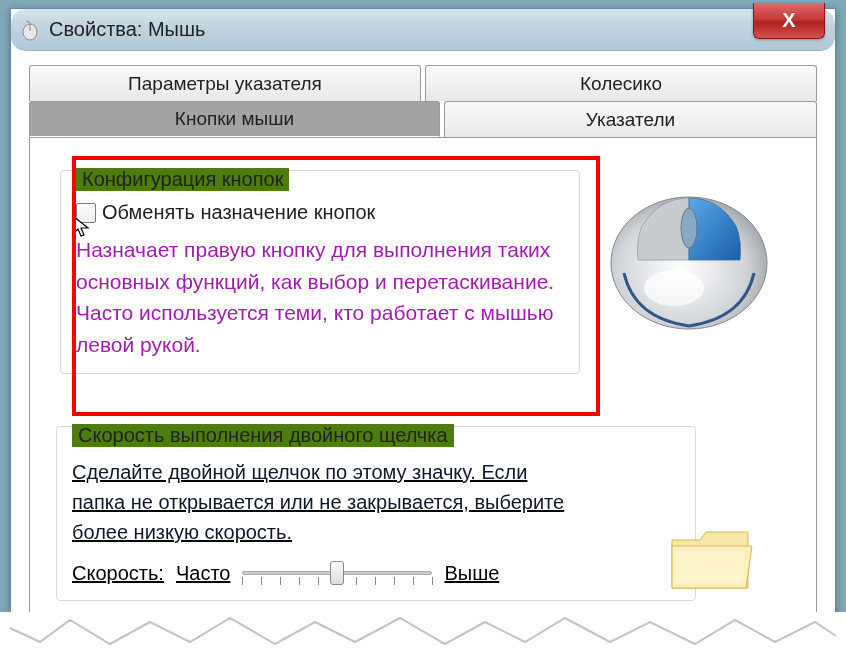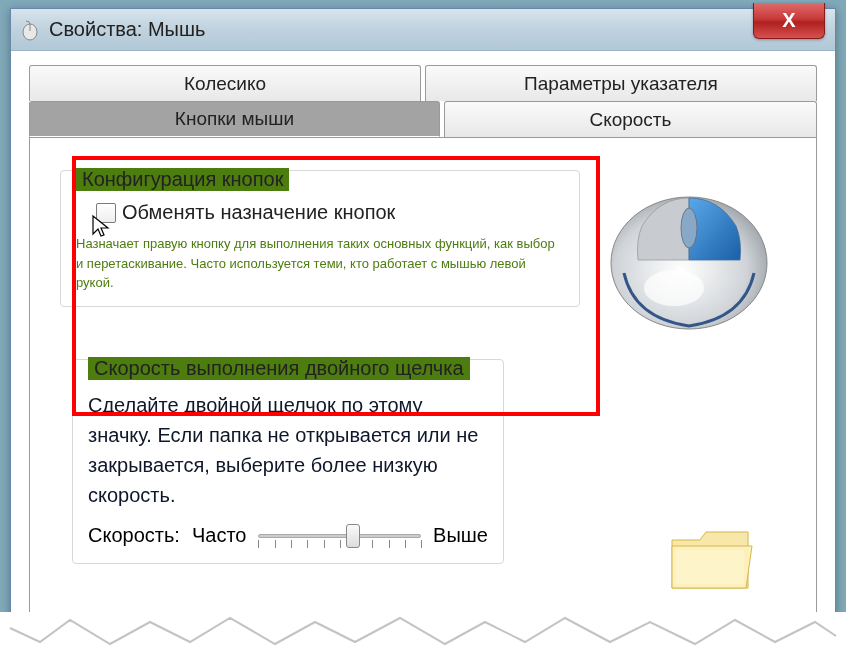--- a/index.html
+++ b/index.html
@@ -23,20 +23,21 @@
     box-shadow: 0 2px 8px rgba(0,0,0,0.3);
   }
   .titlebar {
     height: 42px;
     background: linear-gradient(to bottom, #d7e4ec 0%, #bfd2de 50%, #b2c8d6 100%);
     display: flex;
     align-items: center;
     padding: 8px 8px;
     position: relative;
     border-bottom: 1px solid #9db4c6;
+    border-radius: 15px;
   }
   .titlebar .mouse-ico {
     width: 22px; height: 22px;
     margin-right: 8px;
   }
   .titlebar .title {
     font-size: 20px;
     color: #222;
   }
   .close-btn {
@@ -138,21 +139,20 @@
     z-index: 2;
   }
 
   .cfg-group { width: 520px; margin-left: 8px; margin-top: -4px;}
   .cfg-row {
     display: flex;
     align-items: flex-start;
     gap: 6px;
     margin-bottom: 10px;
     position: relative;
-    padding-left: 20px;
   }
   .checkbox {
     width: 20px; height: 20px;
     border: 1px solid #7a7a7a;
     background: linear-gradient(to bottom, #fff, #eee);
     border-radius: 2px;
     margin-top: 2px;
     cursor: pointer;
     position: relative;
   }
@@ -160,38 +160,39 @@
     position: absolute;
     left: -6px;
     top: 10px;
     z-index: 6;
   }
   .cfg-label {
     font-size: 20px;
     color: #222;
   }
   .cfg-desc {
-    font-size: 13px;
-    color: #4d7c0f;
+    font-size: 21px;
+    color: #a21caf;
     line-height: 1.5;
     max-width: 492px;
   }
 
   .mouse-illust {
     position: absolute;
     right: 32px;
     top: 30px;
     width: 190px;
     height: 170px;
   }
 
   .speed-group {
-    width: 432px;
-    margin-left: 20px;
+    width: 640px;
+    margin-left: 4px;
     margin-top: 40px;
+    text-decoration: underline;
   }
   .speed-desc {
     font-size: 20px;
     color: #0f172a;
     line-height: 1.5;
     max-width: 500px;
   }
   .slider-row {
     display: flex;
     align-items: center;
@@ -259,26 +260,26 @@
       </svg>
     </span>
     <span class="title">Свойства: Мышь</span>
     <div class="close-btn">
       <span>X</span>
     </div>
   </div>
 
   <div class="content">
     <div class="tabs-row">
+      <div class="tab inactive">Параметры указателя</div>
       <div class="tab inactive">Колесико</div>
-      <div class="tab inactive">Параметры указателя</div>
     </div>
     <div class="tabs-row">
       <div class="tab active" style="flex:1.05">Кнопки мыши</div>
-      <div class="tab inactive" style="flex:0.95">Скорость</div>
+      <div class="tab inactive" style="flex:0.95">Указатели</div>
     </div>
 
     <div class="tab-panel">
 
       <div class="highlight-box"></div>
 
       <div class="group cfg-group">
         <div class="group-border"></div>
         <span class="group-legend">Конфигурация кнопок</span>
         <div class="group-body">

